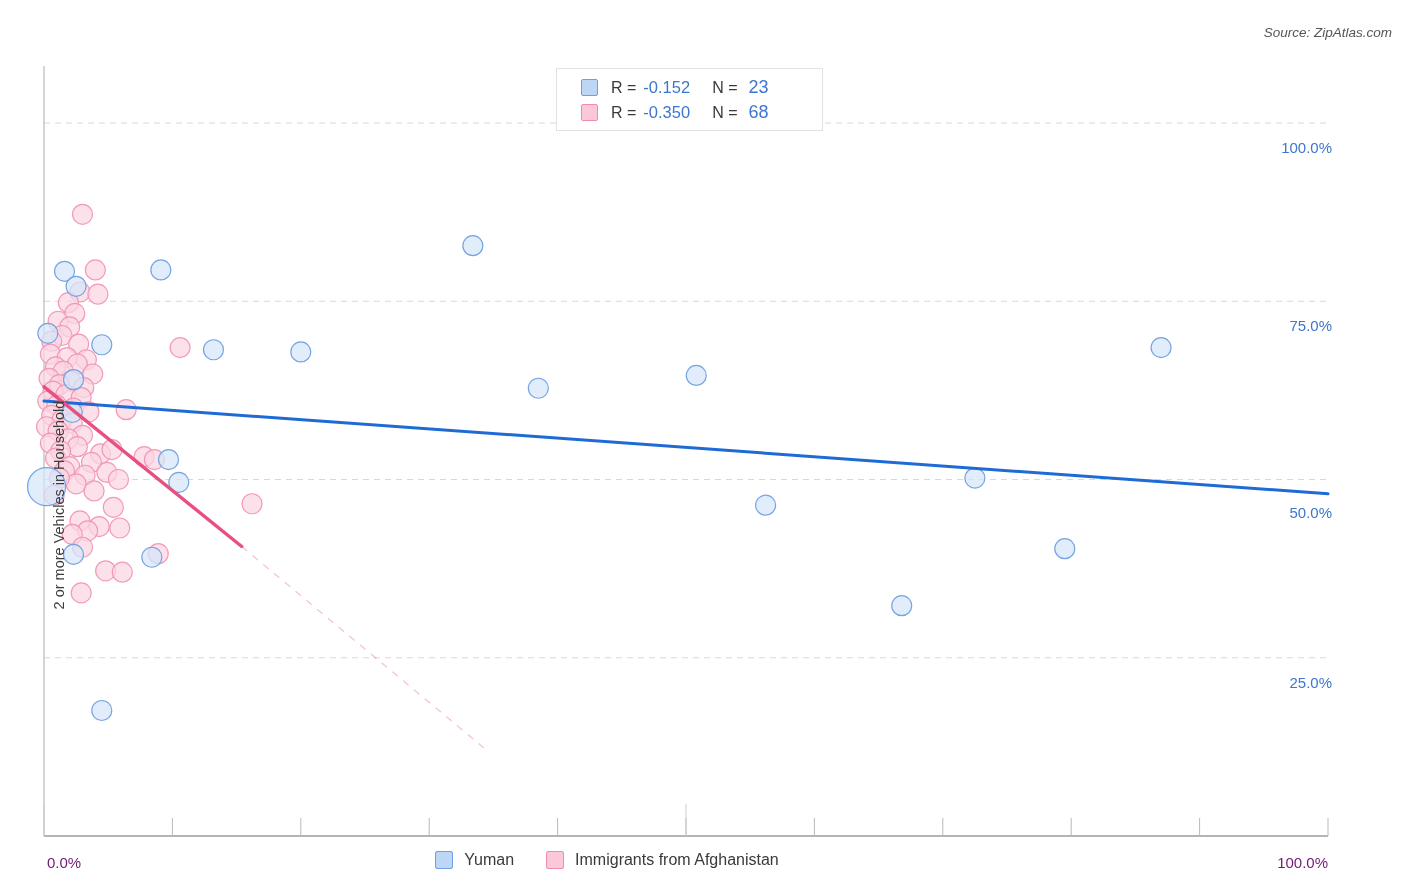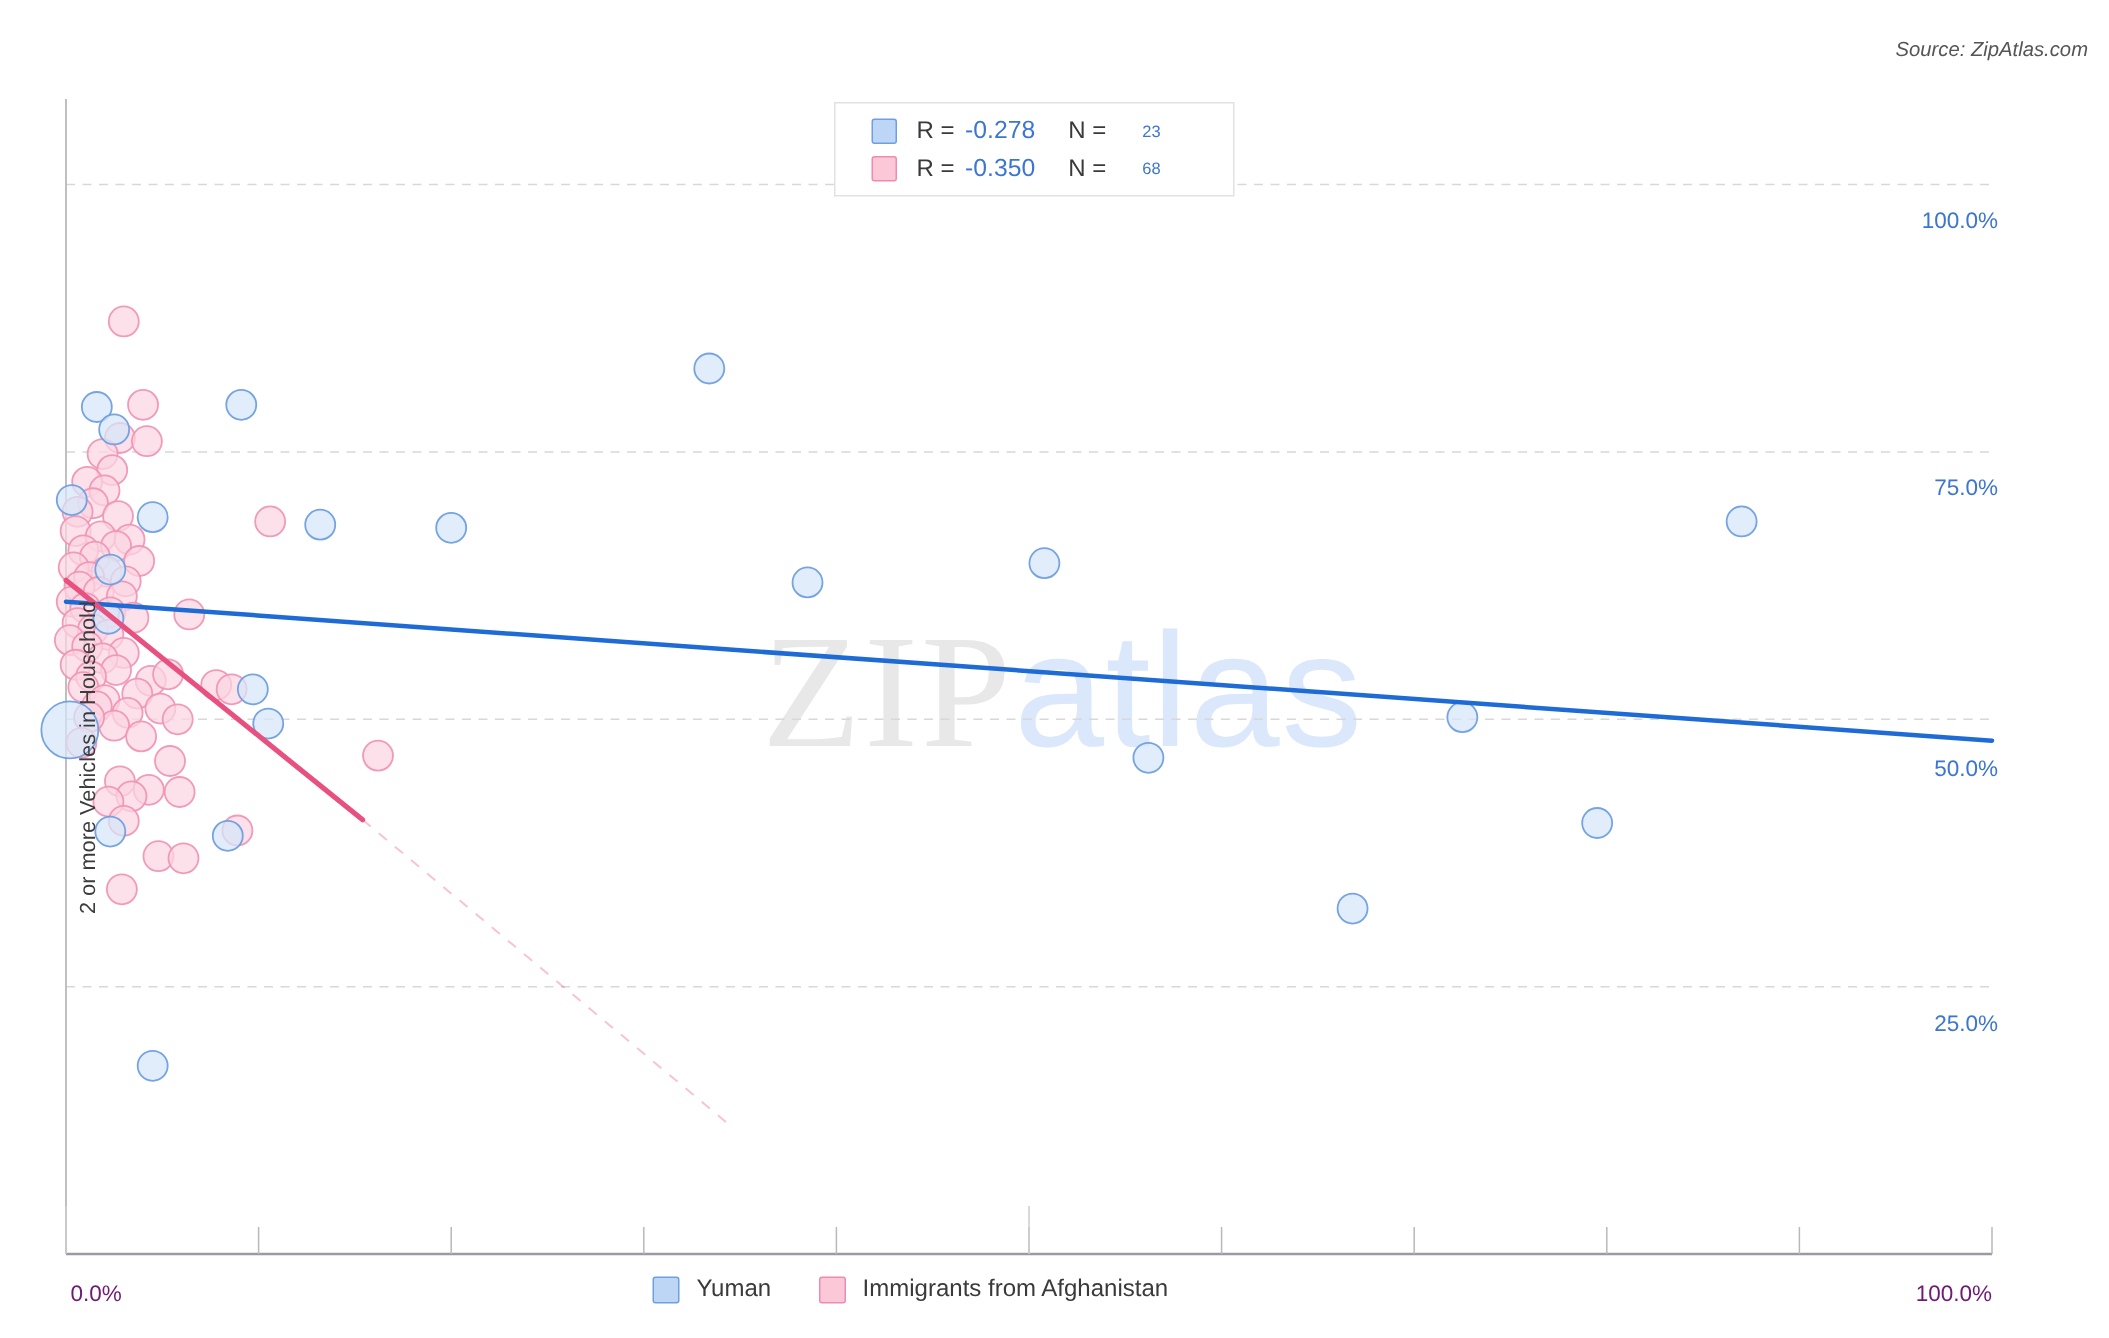--- a/index.html
+++ b/index.html
@@ -83,44 +83,41 @@
   }
   .swatch{
     width:17px;height:17px;box-sizing:border-box;
     border-radius:2px;margin-right:13px;flex:none;
   }
   .sw-blue{background:#bed6f5;border:1px solid #6f9fe0;}
   .sw-pink{background:#fbc8d8;border:1px solid #f08ab0;}
   .rlabel{font-size:16px;color:#3a3a3a;}
   .rval{font-size:16.5px;color:#3d76d0;margin-left:7px;}
   .nlabel{font-size:16px;color:#3a3a3a;margin-left:22px;}
-  .nval{font-size:11px;color:#3d76d0;margin-left:24px;}
+  .nval{font-size:18px;color:#3d76d0;margin-left:11px;}
 
   
   .blegend{
     position:absolute;left:0;top:851px;width:1214px;
     display:flex;justify-content:center;align-items:center;
   }
   .blegitem{display:flex;align-items:center;margin:0 16px;}
   .blegsw{
     width:18px;height:18px;box-sizing:border-box;
     border-radius:2px;margin-right:11px;
   }
   .bleglab{font-size:16px;color:#3a3a3a;white-space:nowrap;}
 </style>
 </head>
 <body>
 
 <div id="chart-root">
 
   <div class="source">Source: ZipAtlas.com</div>
 
-  <div class="watermark">
-    <span class="wm-zip">ZIP</span><span class="wm-atlas">atlas</span>
-  </div>
 
   <div class="plot">
     <svg id="plot-svg" width="1284" height="770">
         <line x1="0" x2="1284" y1="591.7592592592592" y2="591.7592592592592" stroke="#d8d8d8" stroke-width="1" stroke-dasharray="6,5"></line>
         <line x1="0" x2="1284" y1="413.51851851851853" y2="413.51851851851853" stroke="#d8d8d8" stroke-width="1" stroke-dasharray="6,5"></line>
         <line x1="0" x2="1284" y1="235.27777777777783" y2="235.27777777777783" stroke="#d8d8d8" stroke-width="1" stroke-dasharray="6,5"></line>
         <line x1="0" x2="1284" y1="57.03703703703707" y2="57.03703703703707" stroke="#d8d8d8" stroke-width="1" stroke-dasharray="6,5"></line>
         <line x1="0" x2="0" y1="0" y2="770" stroke="#b9b9b9" stroke-width="1.2"></line>
         <line x1="0" x2="1284" y1="770" y2="770" stroke="#9a9aa2" stroke-width="1.6"></line>
         <line x1="128.4" x2="128.4" y1="770" y2="752" stroke="#b9b9b9" stroke-width="1"></line>
@@ -245,21 +242,21 @@
     </div>
   <div id="xlabels">
       <div class="xlab" style="top: 854px; left: 47px;">0.0%</div>
       <div class="xlab" style="top: 854px; left: 1258px; width: 70px; text-align: right;">100.0%</div>
     </div>
 
   <div class="corrbox">
     <div class="corrrow">
       <span class="swatch sw-blue"></span>
       <span class="rlabel">R =</span>
-      <span class="rval">-0.278</span>
+      <span class="rval">-0.152</span>
       <span class="nlabel">N =</span>
       <span class="nval">23</span>
     </div>
     <div class="corrrow">
       <span class="swatch sw-pink"></span>
       <span class="rlabel">R =</span>
       <span class="rval">-0.350</span>
       <span class="nlabel">N =</span>
       <span class="nval">68</span>
     </div>

